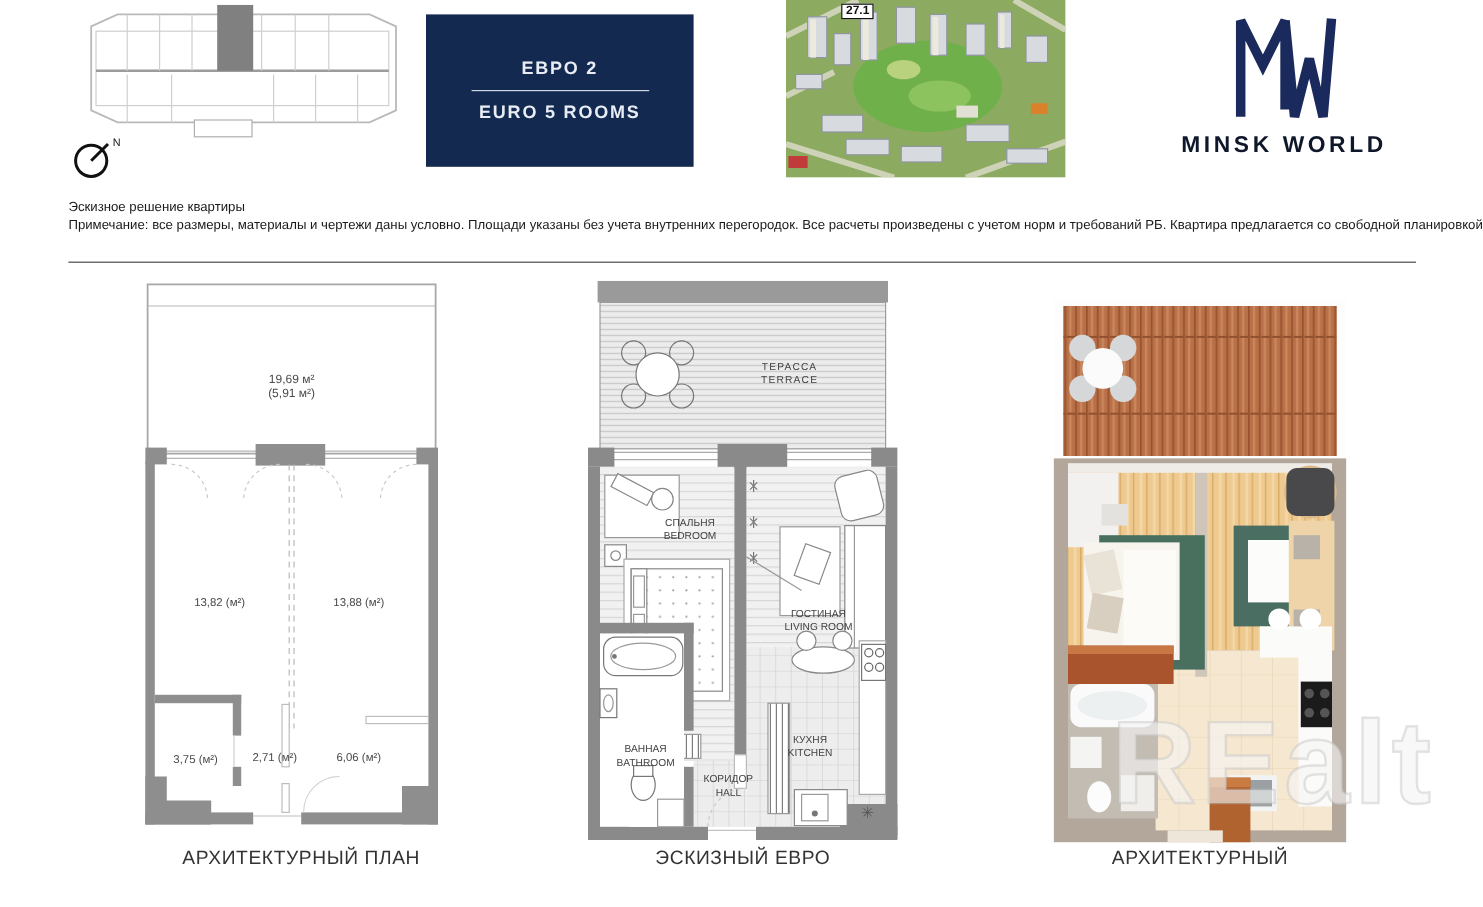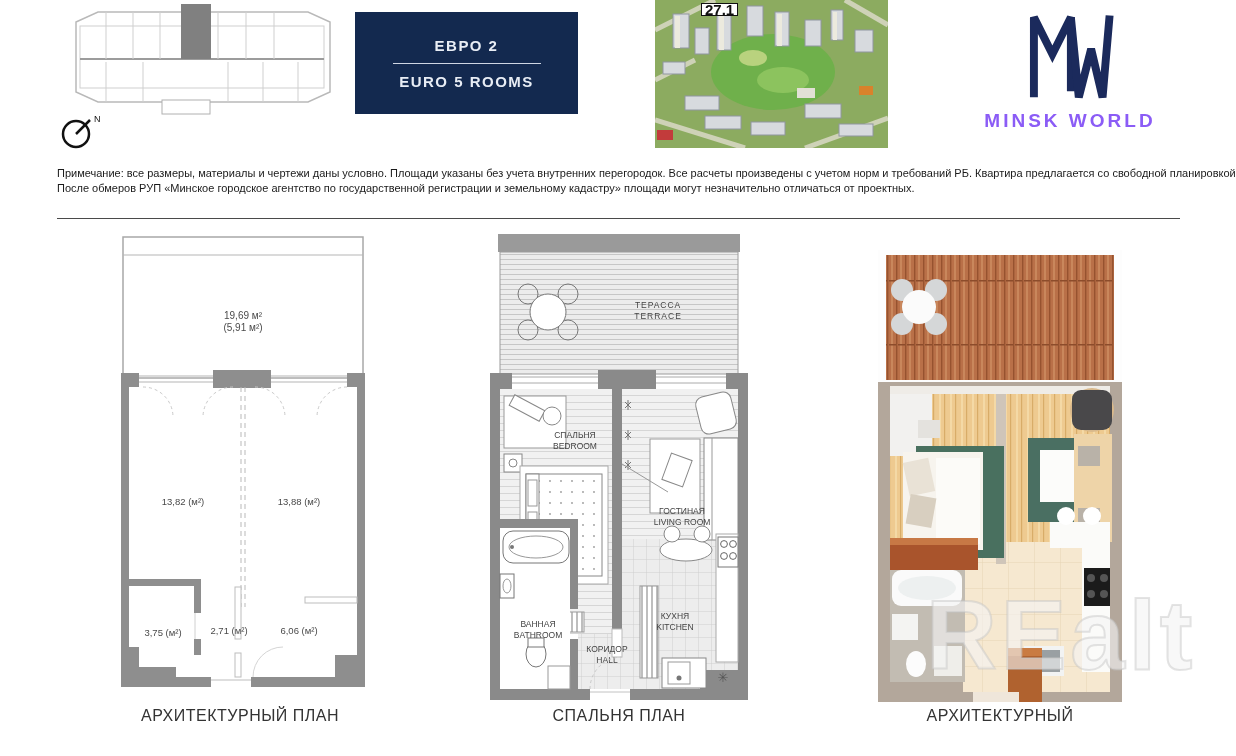--- a/index.html
+++ b/index.html
@@ -1,28 +1,28 @@
 <!DOCTYPE html>
 <html><head>
 <meta charset="utf-8">
 <style>
   html,body{margin:0;padding:0;background:#fff;}
   .page{position:relative;width:1236px;height:756px;background:#fff;overflow:hidden;
         font-family:"Liberation Sans","DejaVu Sans",sans-serif;color:#1a1a1a;}
   .abs{position:absolute;}
   
-  .typebox{left:355px;top:12px;width:223px;height:102px;background:#13294f;
+  .typebox{left:355px;top:12px;width:223px;height:127px;background:#13294f;
            display:flex;flex-direction:column;align-items:center;justify-content:center;}
   .typebox .t{color:#e8edf5;font-size:15px;letter-spacing:1.5px;font-weight:600;}
   .typebox .div{width:148px;height:1px;background:#cfd6e4;margin:9px 0;}
   .aerial{left:655px;top:0;width:233px;height:148px;}
   .aerial-label{position:absolute;left:46px;top:3px;background:#fff;border:1.5px solid #111;
-                font-size:15px;font-weight:bold;padding:0 3px;line-height:11px;color:#111;}
+                font-size:10px;font-weight:bold;padding:0 3px;line-height:11px;color:#111;}
   .logo{left:980px;top:8px;width:180px;height:132px;text-align:center;}
-  .brand{margin-top:2px;color:#8b5cf6;font-size:19px;font-weight:600;letter-spacing:3px;}
+  .brand{margin-top:2px;color:#0f172a;font-size:19px;font-weight:600;letter-spacing:3px;}
   
   .disc{left:57px;top:166px;width:1130px;font-size:11px;line-height:15px;color:#1a1a1a;white-space:nowrap;}
   .rule{left:57px;top:218px;width:1123px;height:0;border-top:1px solid #4a4a4a;}
   
   .cap{top:707px;height:22px;text-align:center;font-size:16px;color:#333;letter-spacing:0.5px;}
   
   .wm{left:926px;top:586px;font-size:98px;font-weight:bold;letter-spacing:4px;
       color:rgba(244,244,244,0.62);-webkit-text-stroke:2px rgba(195,195,195,0.45);
       z-index:9;line-height:1;}
   svg text{font-family:"Liberation Sans","DejaVu Sans",sans-serif;}
@@ -113,22 +113,22 @@
         <polyline points="9,97 9,6 30,48 51,6 51,90"></polyline>
         <polyline points="51,6 60,97 74,42 87,97 95,4"></polyline>
       </g>
       <line x1="20" y1="62" x2="28" y2="56" stroke="#fff" stroke-width="3"></line>
       <line x1="64" y1="40" x2="72" y2="34" stroke="#fff" stroke-width="3"></line>
     </svg>
     <div class="brand">MINSK WORLD</div>
   </div>
 
   <div class="abs disc">
+    <div>Эскизное решение квартиры</div>
     <div>Примечание: все размеры, материалы и чертежи даны условно. Площади указаны без учета внутренних перегородок. Все расчеты произведены с учетом норм и требований РБ. Квартира предлагается со свободной планировкой.</div>
-    <div>После обмеров РУП «Минское городское агентство по государственной регистрации и земельному кадастру» площади могут незначительно отличаться от проектных.</div>
   </div>
   <div class="abs rule"></div>
 
   <svg class="abs" style="left:121px;top:235px;" width="244" height="458" viewBox="0 0 244 458">
 
     <rect x="2" y="2" width="240" height="141" fill="#fff" stroke="#a8a8a8" stroke-width="1.5"></rect>
     <line x1="2" y1="20" x2="242" y2="20" stroke="#b5b5b5"></line>
     <text x="122" y="84" font-size="10" fill="#4a4a4a" text-anchor="middle">19,69 м²</text>
     <text x="122" y="96" font-size="10" fill="#4a4a4a" text-anchor="middle">(5,91 м²)</text>
 
@@ -402,18 +402,18 @@
       <rect x="14" y="320" width="70" height="36" rx="9" fill="#fafafa"></rect>
       <ellipse cx="49" cy="338" rx="29" ry="12" fill="#edf0f0"></ellipse>
       <rect x="14" y="364" width="26" height="26" fill="#f4f4f2"></rect>
       <ellipse cx="38" cy="414" rx="10" ry="13" fill="#fcfcfc"></ellipse>
       <rect x="56" y="396" width="28" height="30" fill="#efeeea"></rect>
     </g>
 
     <rect x="95" y="442" width="46" height="10" fill="#efe6da"></rect>
   </svg>
 
-  <div class="abs cap" style="left:118px;width:244px;">АРХИТЕКТУРНЫЙ ПЛАН</div>
-  <div class="abs cap" style="left:490px;width:258px;">СПАЛЬНЯ ПЛАН</div>
+  <div class="abs cap" style="left:129px;width:244px;">АРХИТЕКТУРНЫЙ ПЛАН</div>
+  <div class="abs cap" style="left:490px;width:258px;">ЭСКИЗНЫЙ ЕВРО</div>
   <div class="abs cap" style="left:878px;width:244px;">АРХИТЕКТУРНЫЙ</div>
 
   <div class="abs wm">REalt</div>
 </div>
 
 </body></html>

